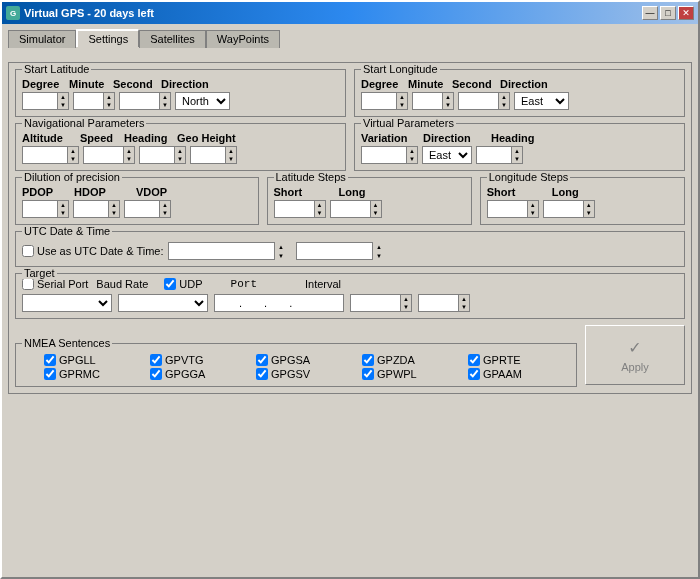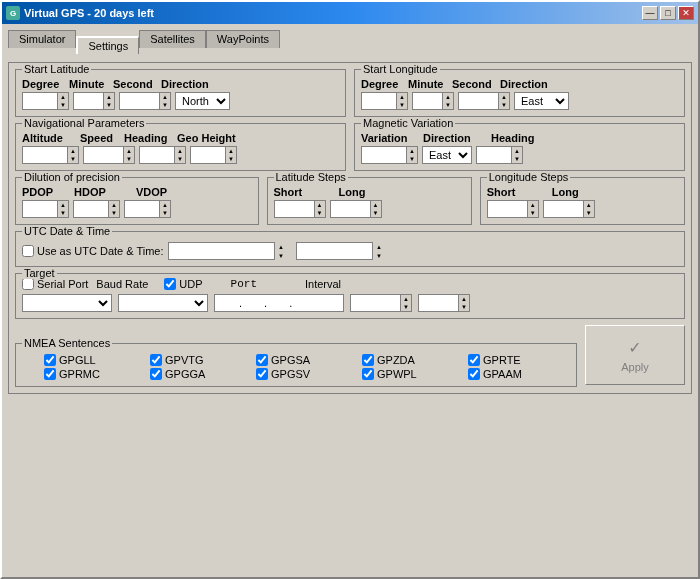--- a/index.html
+++ b/index.html
@@ -78,21 +78,21 @@
       margin-bottom: 16px;
     }
     .tab {
       padding: 2px 10px;
       background: #d4d0c8;
       border: 1px solid #808080;
       border-bottom: none;
       cursor: pointer;
       font-size: 11px;
       position: relative;
-      top: 8px;
+      top: 1px;
     }
     .tab.active {
       background: #d4d0c8;
       border-top: 2px solid #fff;
       border-left: 2px solid #fff;
       font-weight: normal;
       z-index: 2;
     }
     .tab:not(.active) {
       background: #bab8b0;
@@ -400,21 +400,21 @@
               <input class="spin-input w35" type="text" style="">
               <div class="spin-btn">
                   <div class="spin-up">▲</div>
                   <div class="spin-down">▼</div>
                 </div>
             </div>
           </div>
         </div>
 
         <div class="group-box">
-          <span class="group-label">Magnetic Variation</span>
+          <span class="group-label">Virtual Parameters</span>
           <div class="col-headers">
             <span class="col-header" style="width:50px">Variation</span>
             <span class="col-header" style="width:60px;margin-left:8px">Direction</span>
             <span class="col-header" style="margin-left:4px">Heading</span>
           </div>
           <div class="field-row">
             <div class="spin-group">
               <input class="spin-input w45" type="text" style="">
               <div class="spin-btn">
                   <div class="spin-up">▲</div>

